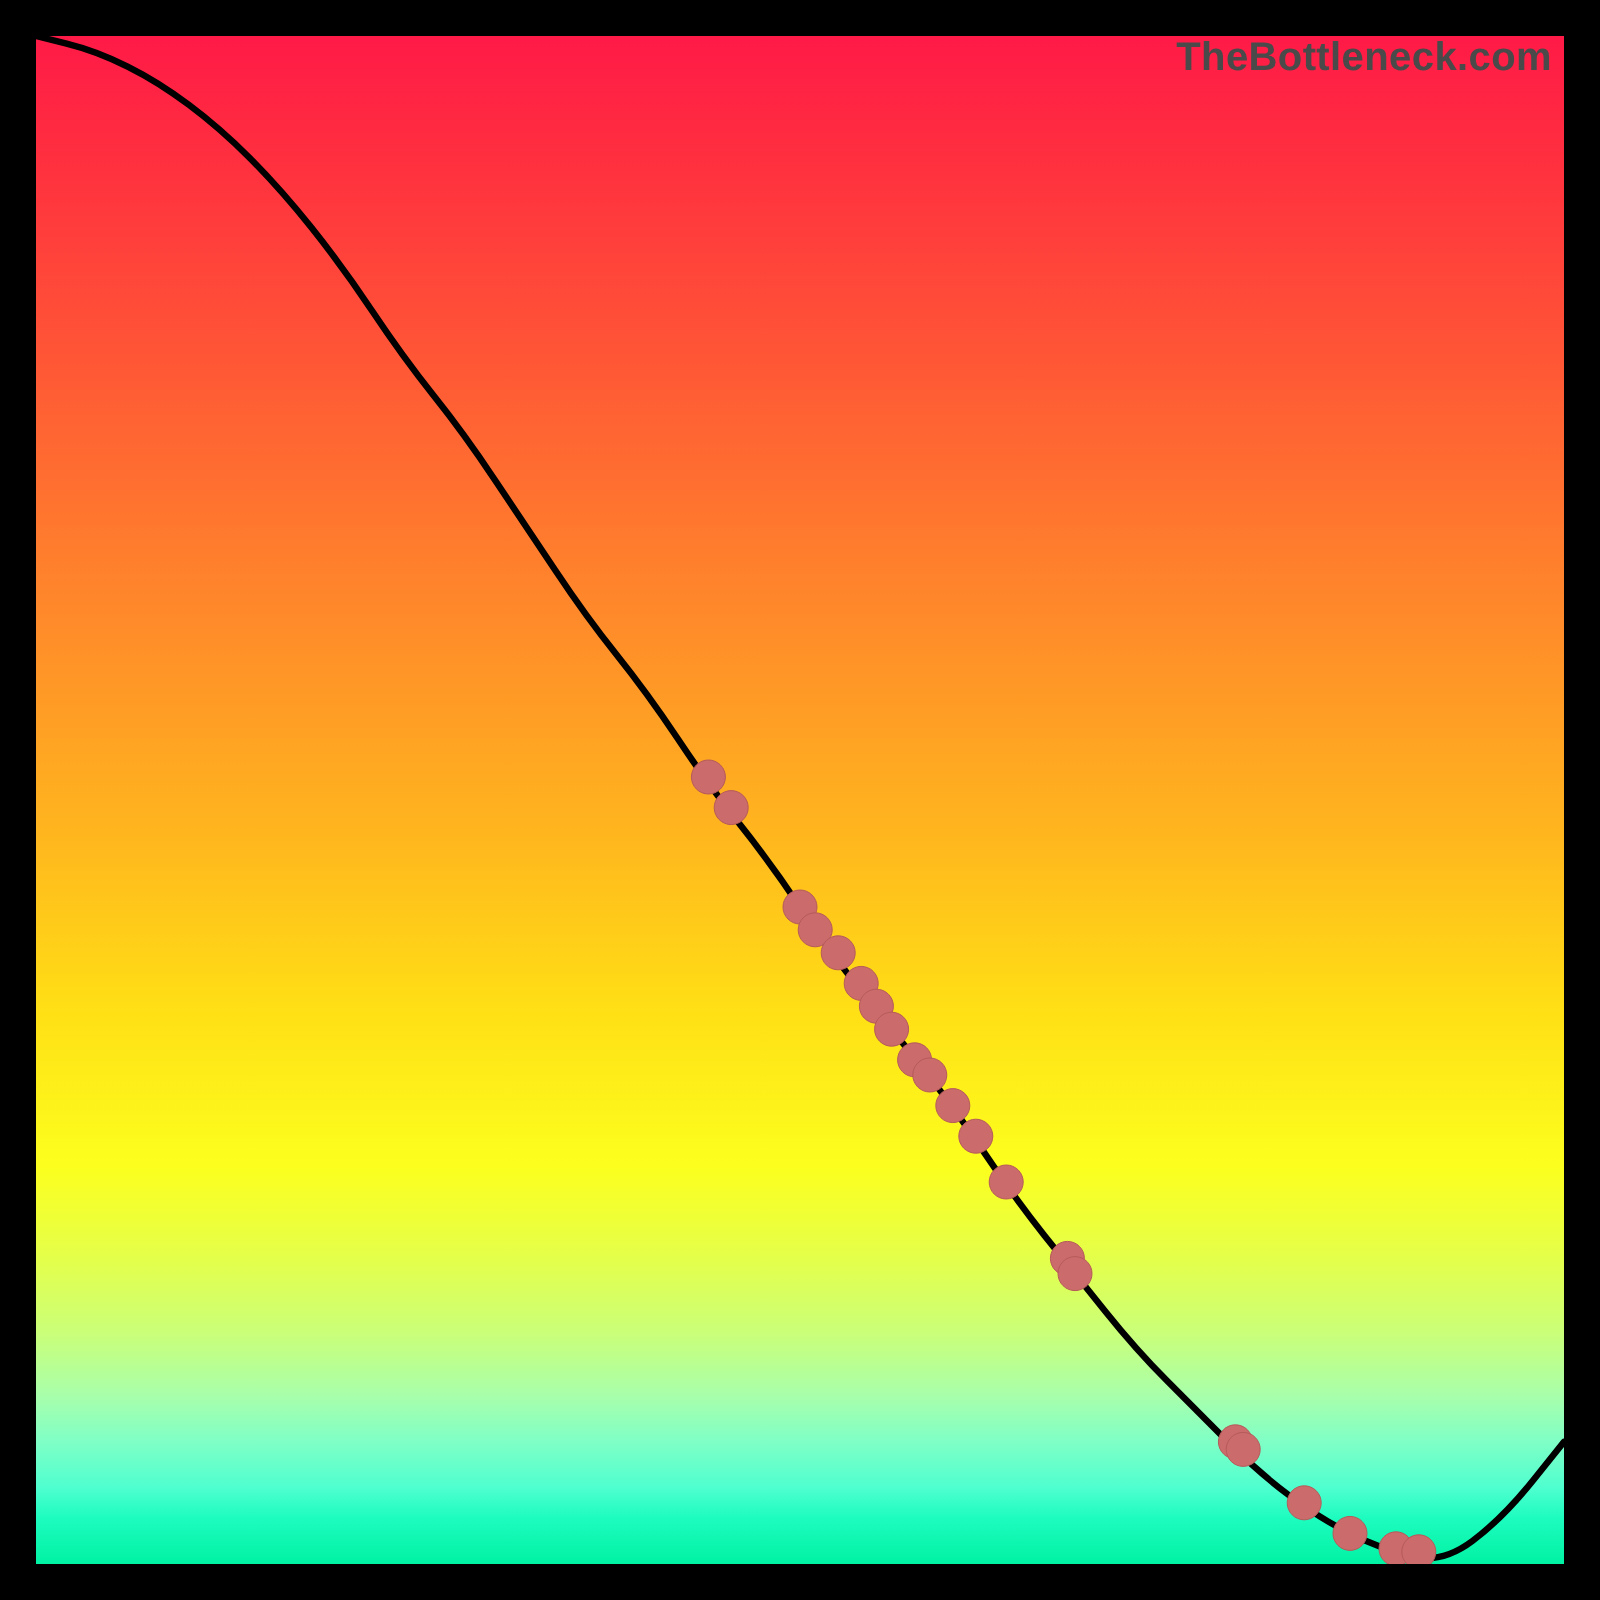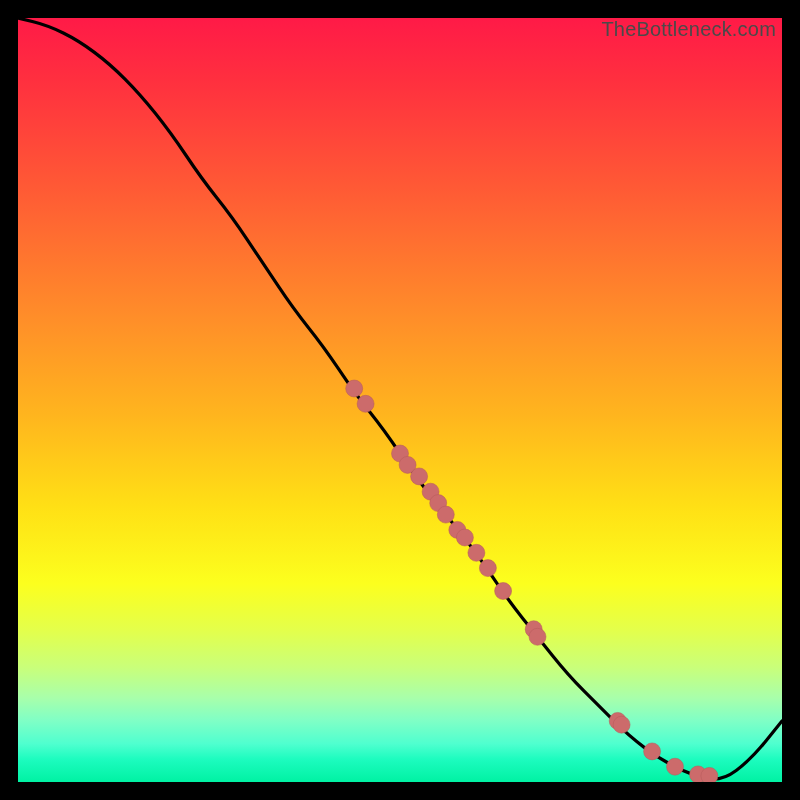--- a/index.html
+++ b/index.html
@@ -50,21 +50,21 @@
       #1dfcbf 97%,
       #00f2a3 100%
     );
   }
   .watermark {
     position: absolute;
     top: 0px;
     right: 6px;
     color: #4a4a4a;
     font-size: 20px;
-    font-weight: 400;
+    font-weight: 700;
     letter-spacing: 0.2px;
     user-select: none;
   }
   svg.overlay {
     position: absolute;
     left: 0;
     top: 0;
     width: 764px;
     height: 764px;
   }

